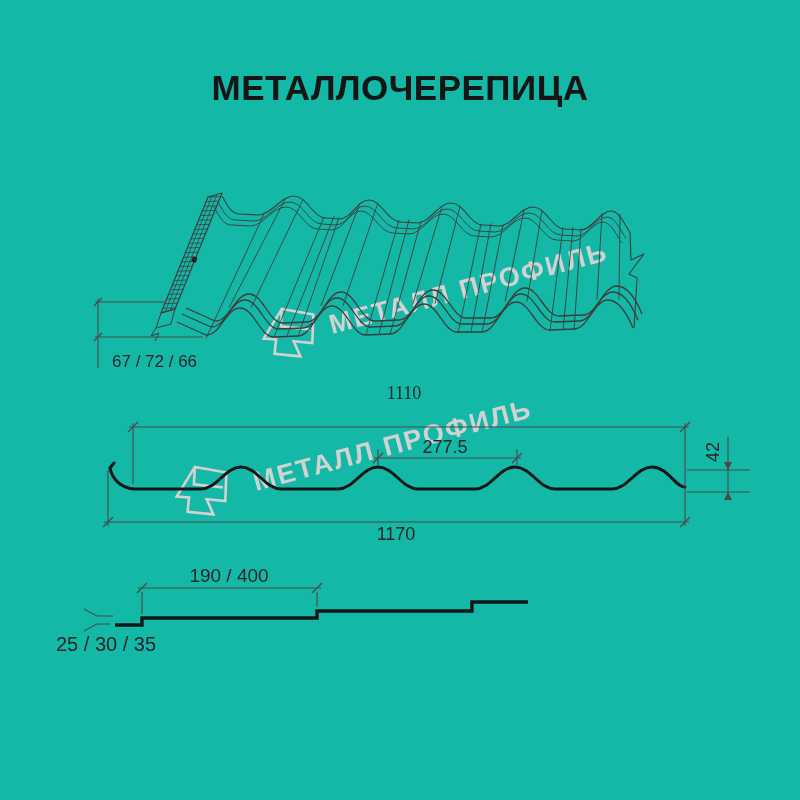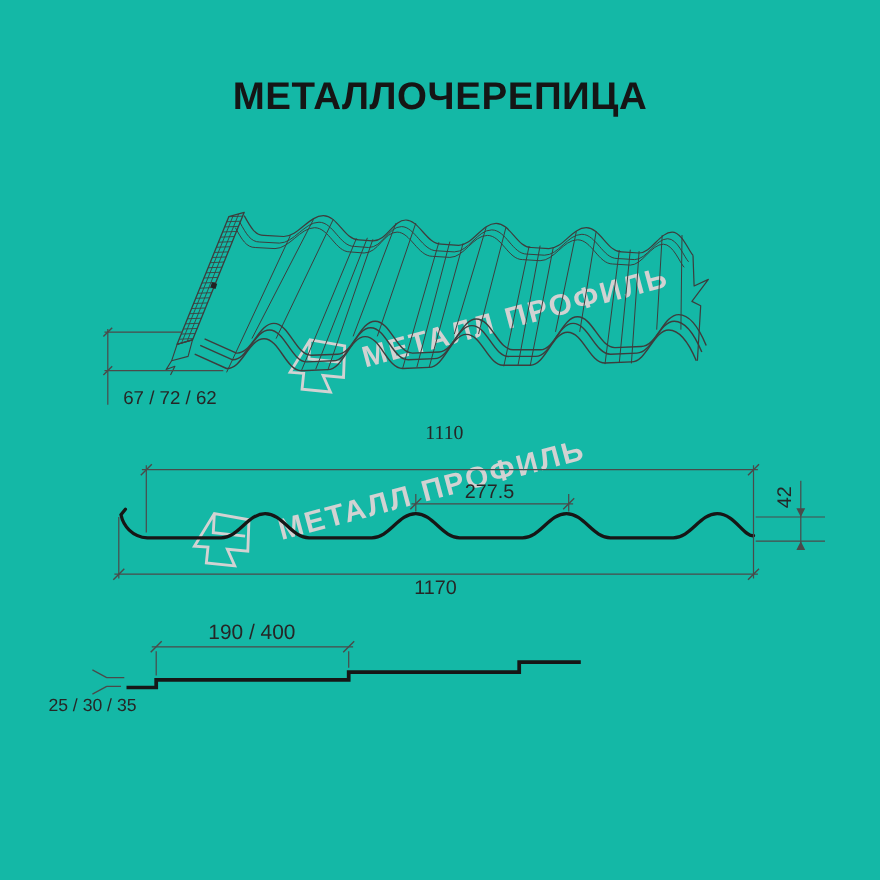--- a/index.html
+++ b/index.html
@@ -12,21 +12,21 @@
          font-size:17.5px;font-weight:600;letter-spacing:1.5px;color:#1c1c1c;white-space:nowrap;}
   .dim{position:absolute;font-size:18px;color:#262626;white-space:nowrap;font-weight:400;}
   .dim.centered{transform:translateX(-50%);}
   #lbl-67{left:112px;top:352px;font-size:17px;}
   #lbl-1110{left:404px;top:383px;font-family:Liberation Serif, serif;}
   #lbl-2775{left:445px;top:437px;}
   #lbl-1170{left:396px;top:524px;}
   #lbl-42{left:700px;top:440px;width:30px;height:24px;text-align:center;
           transform:rotate(-90deg);transform-origin:center;}
   #lbl-350{left:229px;top:565px;font-size:19px;}
-  #lbl-25{left:44px;top:633px;font-size:16px;}
+  #lbl-25{left:56px;top:633px;font-size:20px;}
   .wm-text{font-size:27px;font-weight:600;letter-spacing:2px;}
 </style>
 </head>
 <body>
 
 <div id="canvas">
 
   <div class="title">МЕТАЛЛОЧЕРЕПИЦА</div>
 
   <svg width="800" height="800" viewBox="0 0 800 800">
@@ -102,20 +102,20 @@
     <g fill="none" stroke="#161616">
       <path stroke-width="3.4" d="M 115 625 L 142 625 L 142 618 L 317 618 L 317 611 L 472 611 L 472 602 L 528 602"></path>
     </g>
     <g fill="none" stroke="#4a4a4a" stroke-width="1.1">
       <path d="M 138 588 H 321 M 142 592 V 614 M 317 592 V 607"></path>
       <path d="M 137 593 L 147 583 M 312 593 L 322 583" stroke-width="1.3"></path>
       <path d="M 84 609 L 97 616 M 84 631 L 97 624 M 97 616 H 113 M 97 624 H 110"></path>
     </g>
   </svg>
 
-  <div class="dim" id="lbl-67">67 / 72 / 62</div>
+  <div class="dim" id="lbl-67">67 / 72 / 66</div>
   <div class="dim centered" id="lbl-1110">1110</div>
   <div class="dim centered" id="lbl-2775">277.5</div>
   <div class="dim" id="lbl-42">42</div>
   <div class="dim centered" id="lbl-1170">1170</div>
   <div class="dim centered" id="lbl-350">190 / 400</div>
   <div class="dim" id="lbl-25">25 / 30 / 35</div>
 </div>
 
 </body></html>

